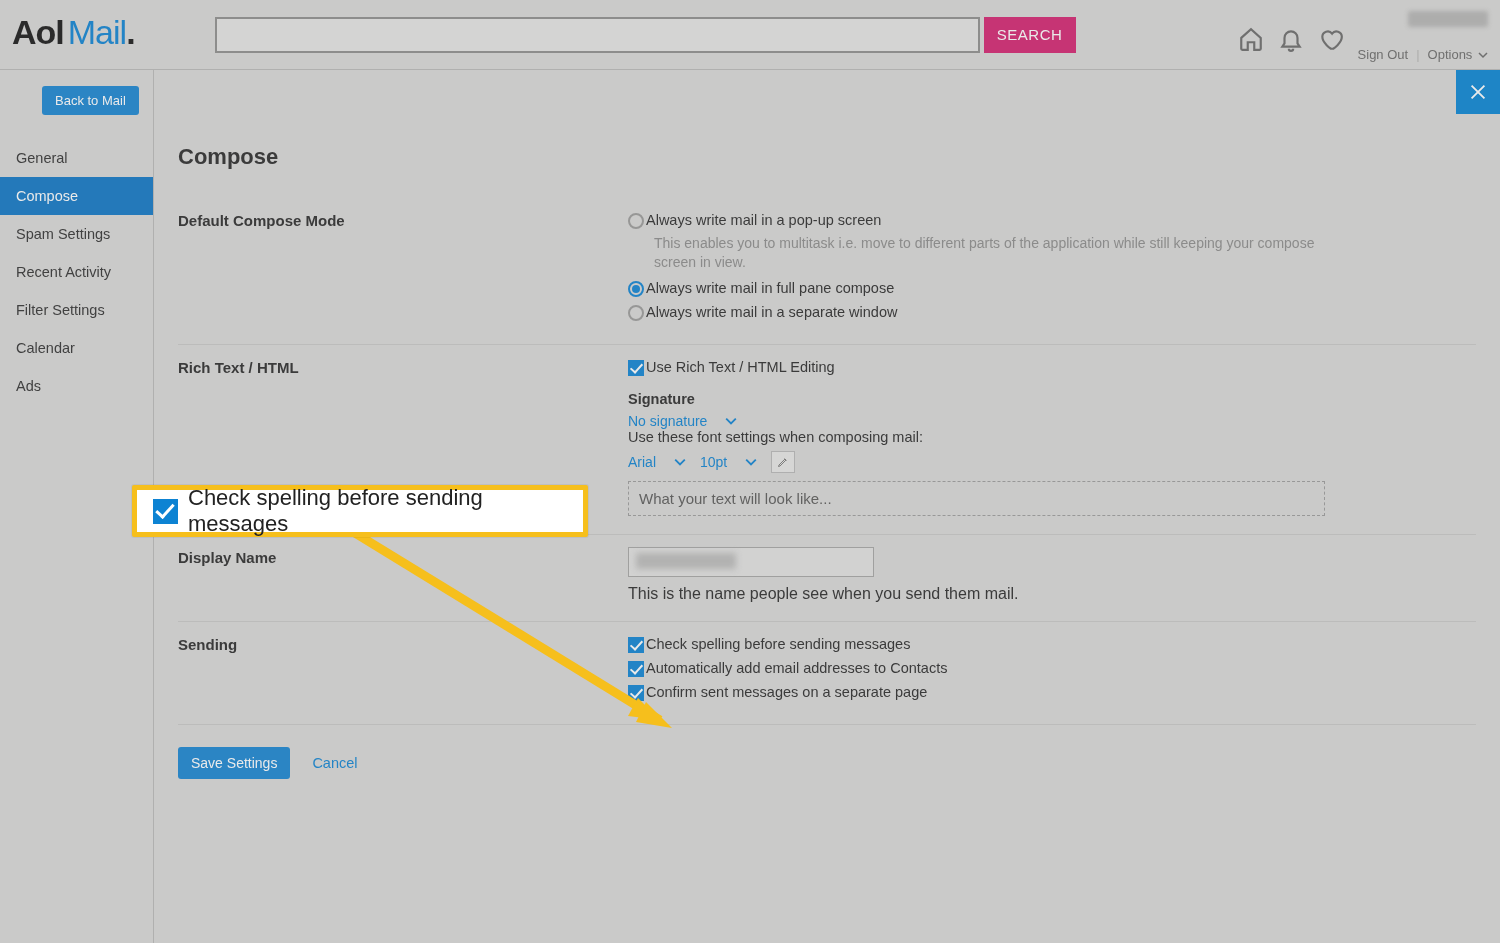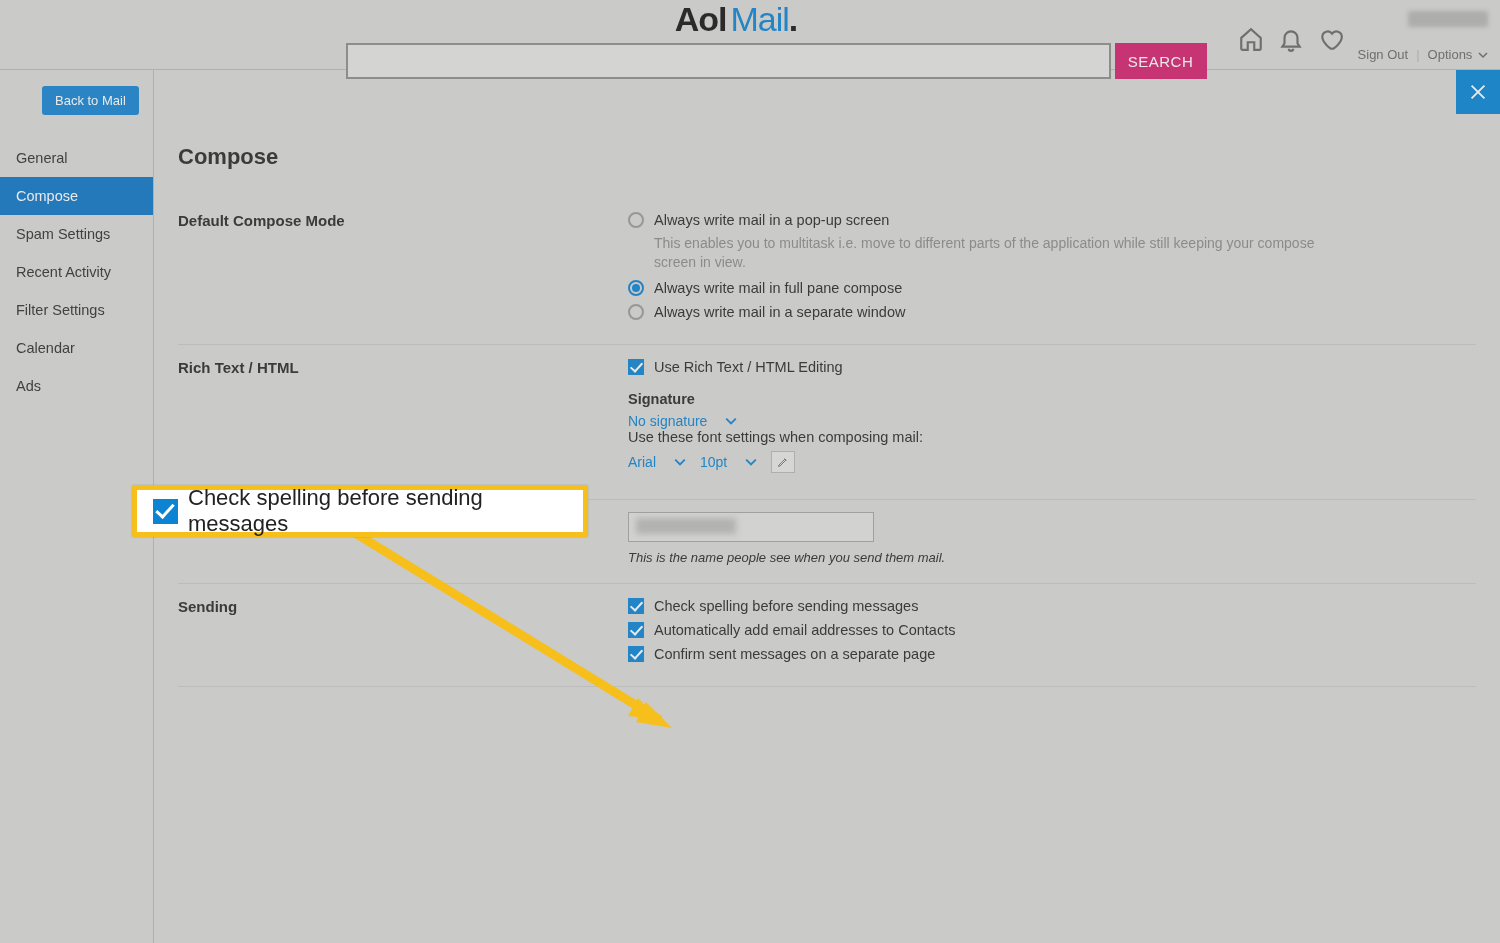--- a/index.html
+++ b/index.html
@@ -21,21 +21,20 @@
   }
 
   
   .topbar {
     height: 70px;
     border-bottom: 1px solid #b9b9b8;
     display: flex;
     align-items: center;
     padding-left: 12px;
     position: relative;
-    flex-direction: column;
   }
   .logo {
     font-size: 34px;
     font-weight: 800;
     letter-spacing: -1px;
     display: inline-flex;
     align-items: center;
     padding-right: 40px;
     padding-bottom: 4px;
   }
@@ -156,22 +155,22 @@
     padding-top: 2px;
   }
   .section-body {
     flex: 1;
     font-size: 14.5px;
     max-width: 700px;
   }
 
   .radio-line, .check-line {
     display: flex;
-    align-items: flex-start;
-    gap: 10px;
+    align-items: center;
+    gap: 2px;
     margin-bottom: 4px;
   }
   .radio-line label, .check-line label { line-height: 20px; cursor: default; }
   .help-text {
     color: #8c8c8b;
     font-size: 14px;
     line-height: 19px;
     margin: 2px 0 6px 26px;
   }
 
@@ -243,21 +242,21 @@
     padding: 0 8px;
   }
   .dn-blur {
     width: 100px; height: 16px;
     background: #bbbbba;
     filter: blur(3px);
     margin-top: -24px;
     margin-left: 8px;
     position: relative;
   }
-  .dn-help { margin-top: 16px; font-size: 13px; font-style: italic; }
+  .dn-help { margin-top: 16px; font-size: 16px; }
 
   .footer-actions {
     margin-top: 22px;
     display: flex; align-items: center; gap: 22px;
   }
   .save-btn {
     background: #1784d1;
     color: #fff;
     border: none;
     font-size: 14px;
@@ -429,20 +428,21 @@
               <svg viewBox="0 0 10 10">
                   <path d="M1 3l4 4 4-4" fill="none" stroke="currentColor" stroke-width="1.5"></path>
                 </svg>
             </span>
             <span class="pencil-box">
               <svg viewBox="0 0 24 24">
                   <path d="M3 21l3-1 12-12-2-2L4 18l-1 3zM15 5l4 4" stroke="currentColor" stroke-width="2" fill="none"></path>
                 </svg>
             </span>
           </div>
+          <div class="preview-box">What your text will look like...</div>
         </div>
       </div>
 
       <div class="section">
         <div class="section-label">Display Name</div>
         <div class="section-body">
           <input class="display-name-input" style="">
           <div class="dn-blur"></div>
           <div class="dn-help">This is the name people see when you send them mail.</div>
         </div>
@@ -459,20 +459,24 @@
             <input type="checkbox" class="cbox" checked="" style="">
             <label>Automatically add email addresses to Contacts</label>
           </div>
           <div class="check-line">
             <input type="checkbox" class="cbox" checked="" style="">
             <label>Confirm sent messages on a separate page</label>
           </div>
         </div>
       </div>
 
+      <div class="footer-actions">
+        <button class="save-btn">Save Settings</button>
+        <span class="cancel-link">Cancel</span>
+      </div>
     </div>
   </div>
 </div>
 
 <div class="overlay-dim"></div>
 
 <div class="callout">
   <input type="checkbox" class="cbox-big" checked="" style="">
   <span class="callout-label">Check spelling before sending messages</span>
 </div>

